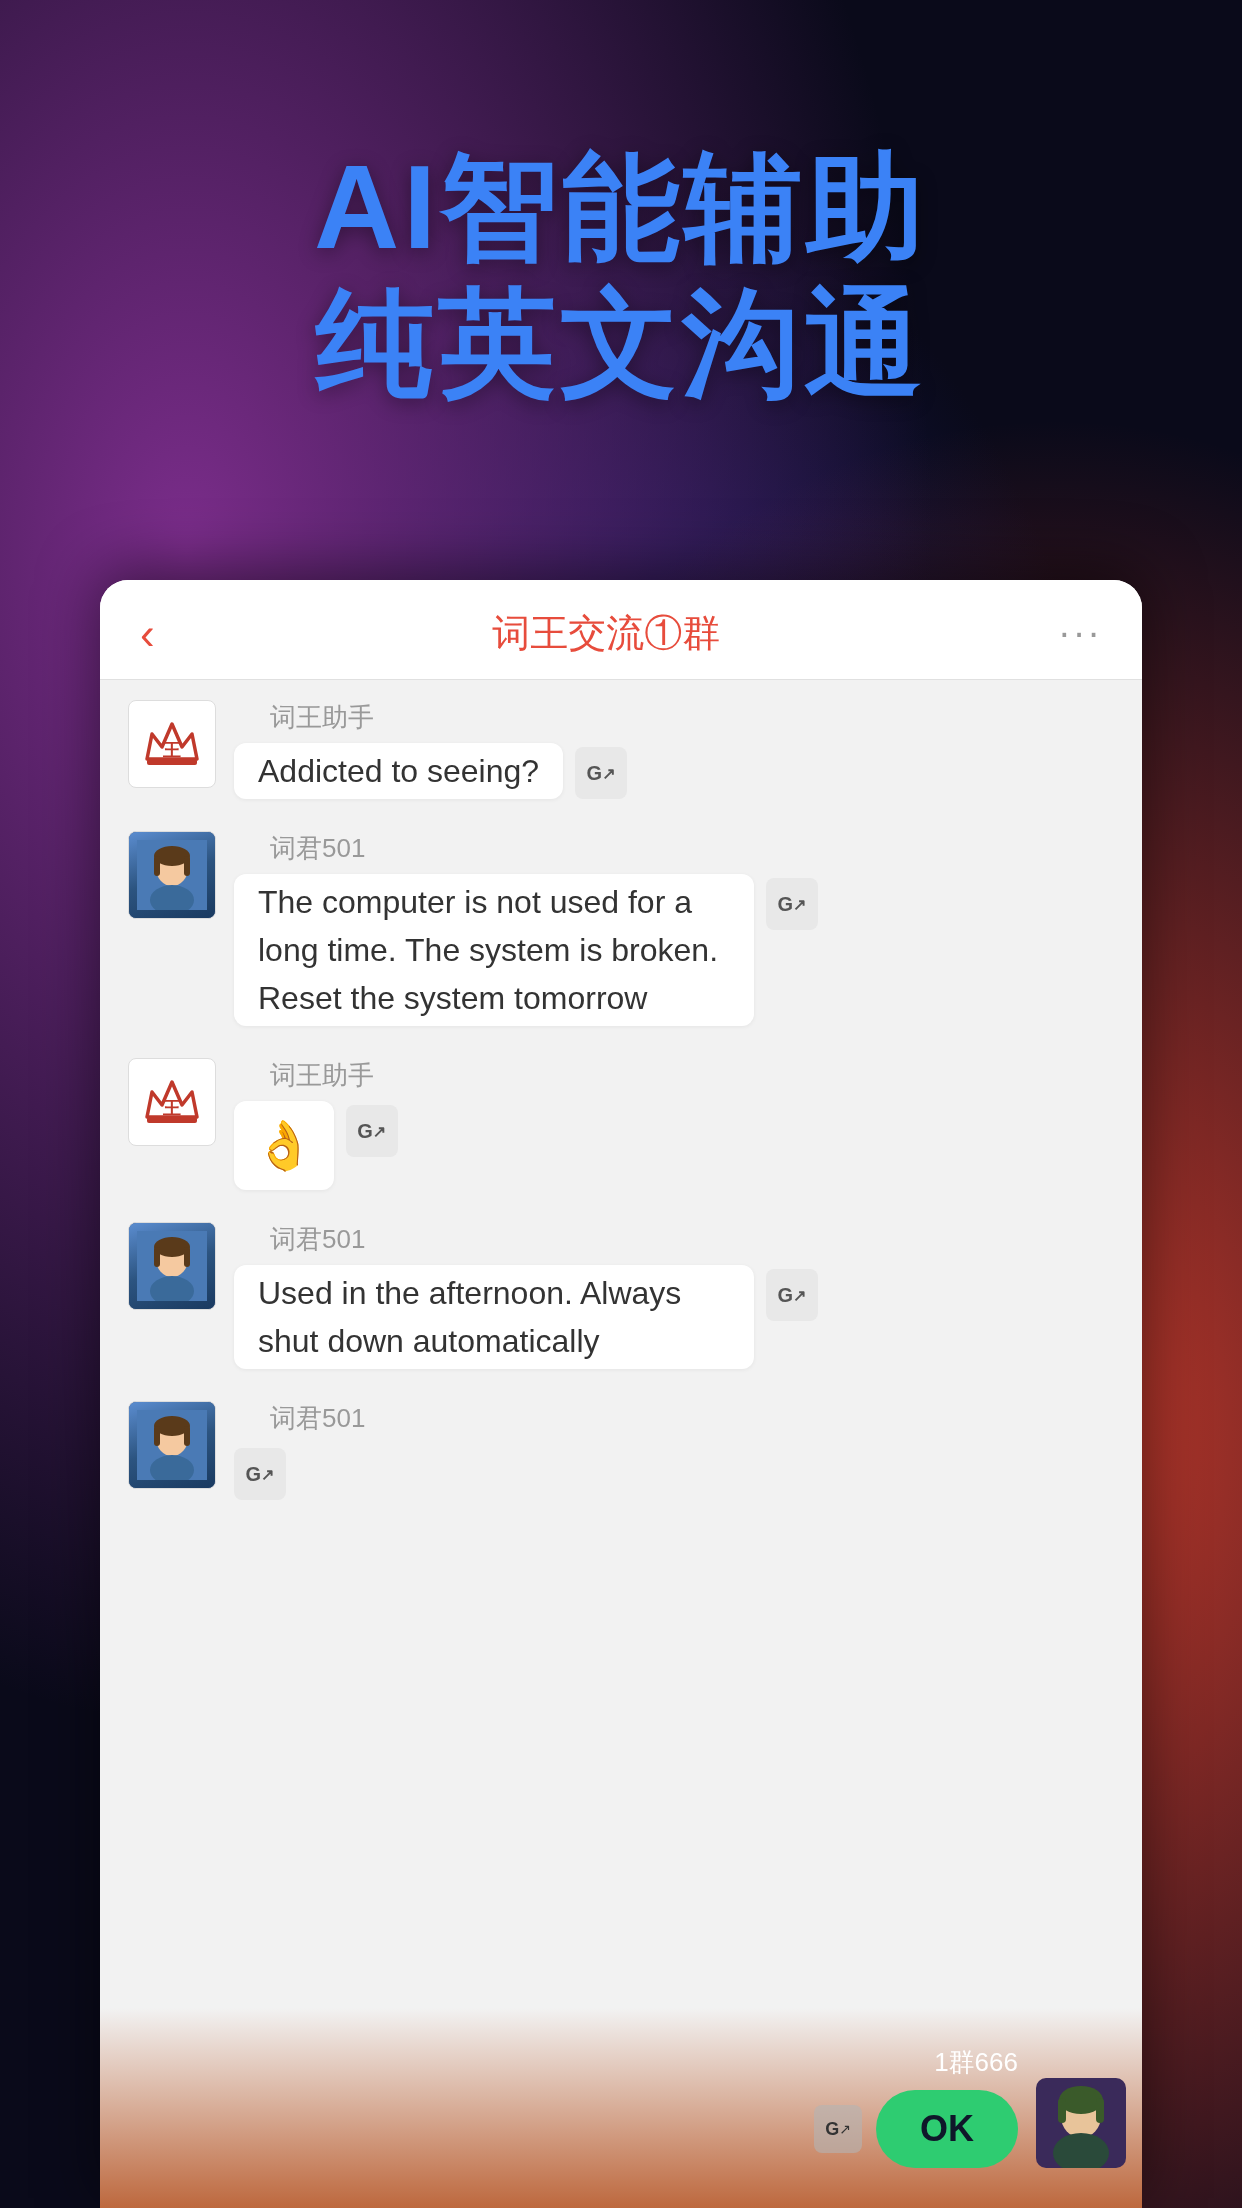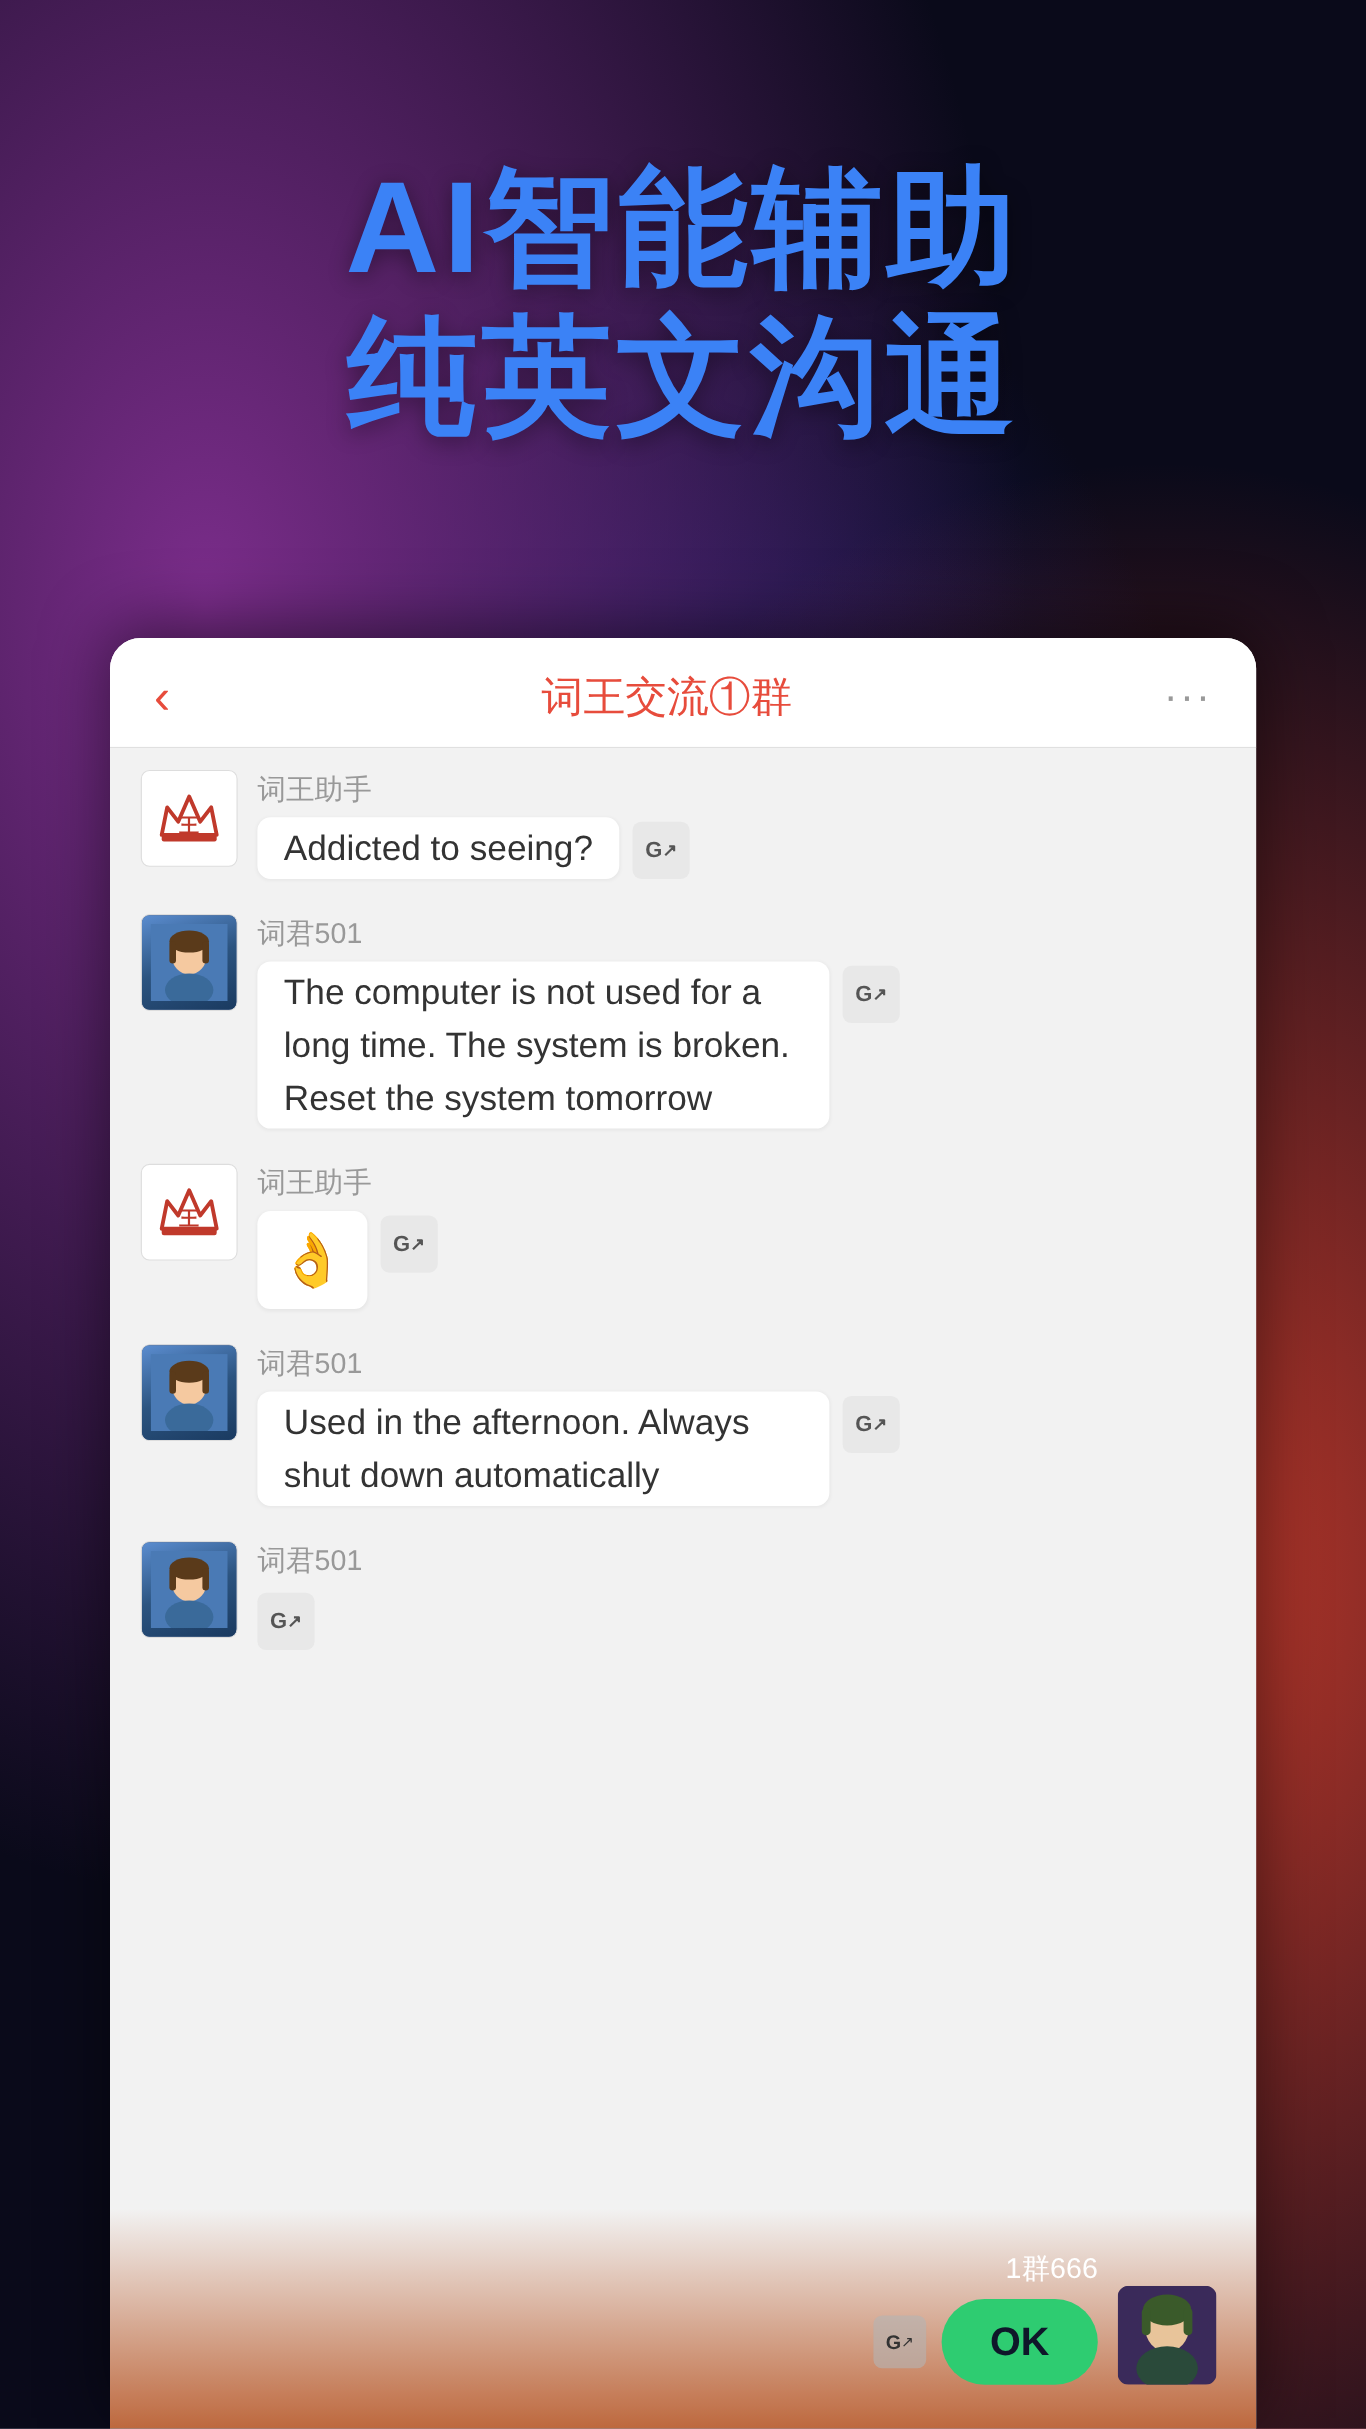--- a/index.html
+++ b/index.html
@@ -124,20 +124,21 @@
     }
 
     .message-content {
       flex: 1;
     }
 
     .message-sender {
       font-size: 26px;
       color: #999;
       margin-bottom: 8px;
+      margin-left: 36px;
     }
 
     .message-bubble-row {
       display: flex;
       align-items: flex-start;
       gap: 12px;
     }
 
     .message-bubble {
       background: #ffffff;
@@ -338,21 +339,21 @@
               <span style="font-size:16px; color:#555;">↗</span>
           </div>
         </div>
       </div>
     </div>
 
     <div style="height: 200px;"></div>
 
   </div>
 
-  <div style="position:absolute; bottom:0; left:0; right:0; height:200px; background:linear-gradient(to top, rgba(180,80,30,0.85), transparent); display:flex; align-items:flex-end; justify-content:flex-end; padding:30px 36px 40px; gap:18px; z-index:30;">
+  <div style="position:absolute; bottom:0; left:0; right:0; height:200px; background:linear-gradient(to top, rgba(180,80,30,0.85), transparent); display:flex; align-items:flex-end; justify-content:flex-end; padding:30px 16px 40px; gap:18px; z-index:30;">
     <div style="display:flex; flex-direction:column; align-items:flex-end; gap:10px;">
       <div style="color:#fff; font-size:26px;">1群666</div>
       <div style="display:flex; align-items:center; gap:14px;">
         <div style="width:48px;height:48px;background:rgba(180,180,180,0.6);border-radius:8px;display:flex;align-items:center;justify-content:center;">
           <span style="font-size:18px;font-weight:bold;color:#333;">G</span>
             <span style="font-size:14px;color:#333;">↗</span>
         </div>
         <button class="ok-button">OK</button>
       </div>
     </div>

